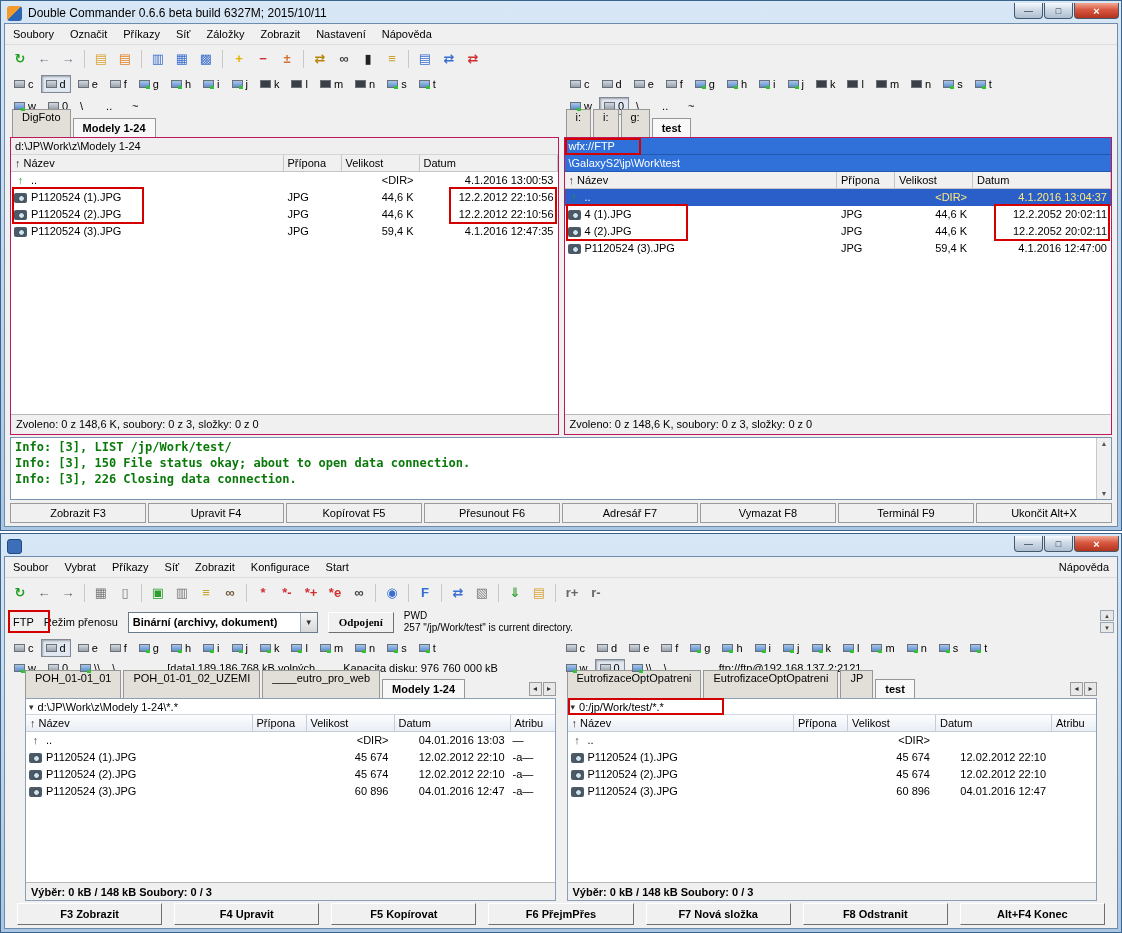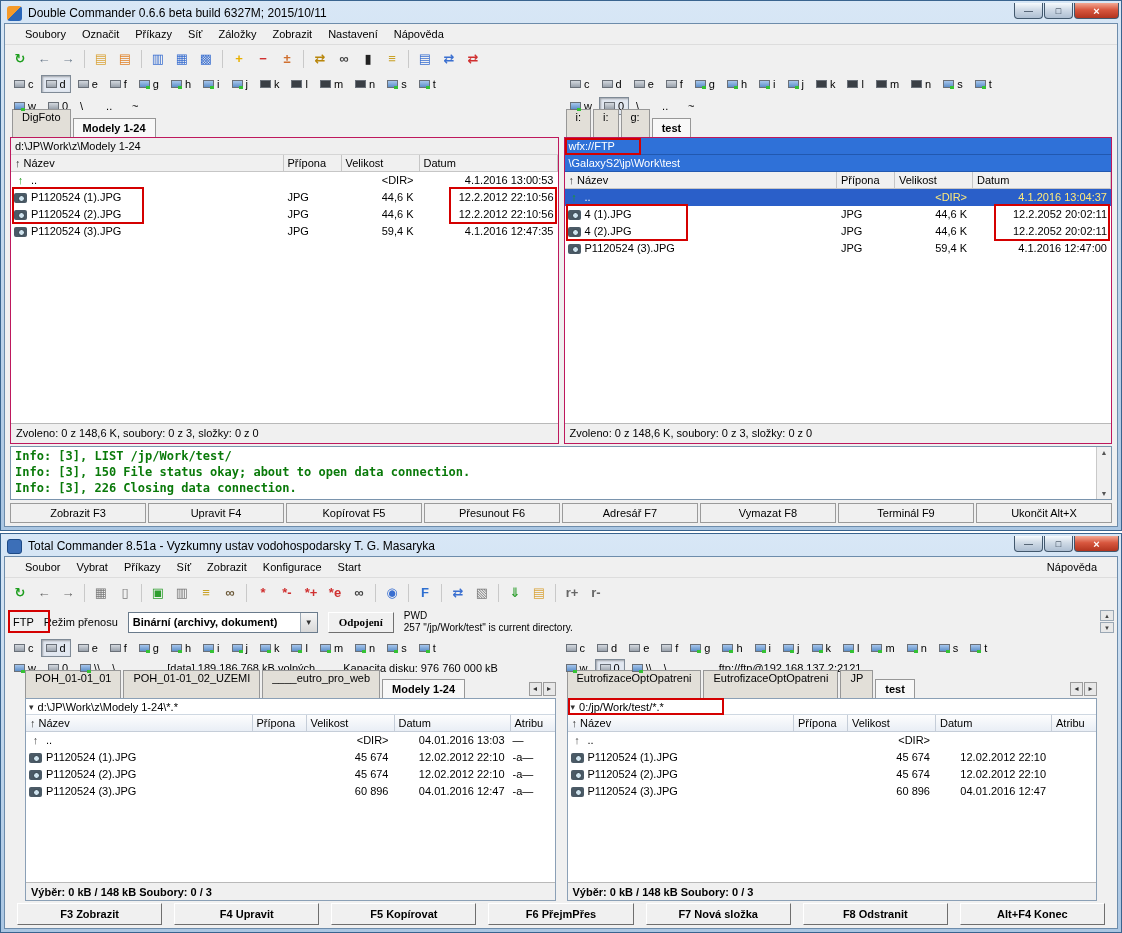--- a/index.html
+++ b/index.html
@@ -7,21 +7,21 @@
 .win{position:absolute;left:0;width:1122px;background:linear-gradient(#d8e7f6,#aac6e2);border:1px solid #39648f;display:flex;flex-direction:column}
 .titlebar{height:22px;display:flex;align-items:center;padding:2px 2px 0 6px;gap:6px;flex:none}
 .title{font-size:12px;white-space:nowrap;overflow:hidden}
 .appicon{width:15px;height:15px;border-radius:3px;flex:none}
 .dc-logo{background:linear-gradient(135deg,#f49a2a 50%,#2a66b8 50%)}
 .tc-logo{background:linear-gradient(#5f87c6,#2a5doc);background:#3c6fb8;border:1px solid #1d4a86}
 .winbtns{margin-left:auto;display:flex;align-self:flex-start}
 .wb{width:29px;height:16px;border:1px solid #42586d;border-top:none;background:linear-gradient(#f6fafd,#cfdae6 45%,#aebfd2);display:flex;align-items:center;justify-content:center;font-size:9px;color:#123;border-radius:0 0 4px 4px;margin-left:1px;cursor:default}
 .wb.close{width:45px;background:linear-gradient(#f3a893,#d8573f 45%,#b2341f);color:#fff;font-size:11px;font-weight:bold}
 .win-inner{flex:1;margin:0 3px 3px;background:#f0f0f0;border:1px solid #6d8cab;display:flex;flex-direction:column;overflow:hidden}
-.menubar{height:21px;display:flex;align-items:center;padding:0 12px;background:#f0f0f0;border-bottom:1px solid #ddd;flex:none}
+.menubar{height:21px;display:flex;align-items:center;padding:0 0;background:#f0f0f0;border-bottom:1px solid #ddd;flex:none}
 .mi{padding:0 8px;line-height:20px;white-space:nowrap}
 .toolbar{height:27px;display:flex;align-items:center;padding:0 4px;gap:2px;flex:none}
 .tbi{width:22px;height:22px;display:flex;align-items:center;justify-content:center;font-size:13px;font-weight:bold;border:1px solid transparent;border-radius:2px;background:transparent}
 .tsep{width:1px;height:18px;background:#c9c9c9;margin:0 3px}
 .drivebars{display:flex;flex:none}
 .dhalf{width:50%;padding:1px 4px}
 .drow{display:flex;gap:2px;height:22px;align-items:center}
 .db{height:18px;min-width:24px;padding:0 4px;display:flex;align-items:center;gap:3px;background:#f0f0f0;border:1px solid #f0f0f0;font-size:11px;font-family:inherit}
 .db.active{border:1px solid #7f8a96;background:#e2e8f1;box-shadow:inset 1px 1px 2px rgba(0,0,0,.3)}
 .di{width:11px;height:8px;flex:none;border:1px solid #6a7078;background:linear-gradient(#d3d8de,#99a1ab)}
@@ -46,21 +46,21 @@
 .fext{width:58px;flex:none;padding-left:4px}
 .fsize{width:78px;flex:none;text-align:right;padding-right:6px}
 .fdate{width:138px;flex:none;text-align:right;padding-right:4px;white-space:nowrap}
 .frow.sel{background:#2a5fc9;color:#fff}
 .frow.sel .fsize,.frow.sel .fdate{color:#ffe97a}
 .upi{font-weight:bold;color:#1e9e1e;width:13px;text-align:center;flex:none}
 .tc .upi{color:#4a4a4a}
 .cam{width:13px;height:10px;border-radius:2px;background:#4b5a66;position:relative;flex:none}
 .cam::after{content:"";position:absolute;left:4px;top:2px;width:5px;height:5px;border-radius:50%;background:#cfe3ee;border:1px solid #2c3a44}
 .pstatus{height:20px;border-top:1px solid #b9b9b9;background:#f0f0f0;padding:2px 5px;line-height:15px;white-space:nowrap;overflow:hidden;flex:none}
-.logwrap{height:54px;margin:2px 5px 1px;border:1px solid #7a94ad;background:#fff;display:flex;flex:none}
+.logwrap{height:63px;margin:2px 5px 1px;border:1px solid #7a94ad;background:#fff;display:flex;flex:none}
 .loglines{flex:1;font-family:"DejaVu Sans Mono","Liberation Mono",monospace;font-weight:bold;font-size:12px;line-height:16px;color:#0a7a0a;padding:1px 4px;overflow:hidden;white-space:nowrap}
 .vscroll{width:15px;background:#f0f0f0;border-left:1px solid #c9c9c9;display:flex;flex-direction:column;justify-content:space-between;align-items:center;font-size:7px;color:#555;padding:2px 0}
 .fkeys{display:flex;gap:2px;padding:2px 5px 3px;flex:none}
 .fkeys .fk{flex:1;border:1px solid #9b9b9b;background:#f0f0f0;text-align:center;line-height:18px;height:20px;font-family:inherit;font-size:11px;white-space:nowrap;overflow:hidden}
 .ftpbar{height:30px;display:flex;align-items:center;gap:10px;padding:2px 8px;position:relative;flex:none}
 .combo{width:190px;height:21px;border:1px solid #6a7b8c;background:#fff;display:flex;align-items:center;font-weight:bold}
 .combo-text{flex:1;padding:0 4px;white-space:nowrap;overflow:hidden}
 .combo-arrow{width:17px;height:100%;background:linear-gradient(#f6f6f6,#d8d8d8);border-left:1px solid #9aa7b4;display:flex;align-items:center;justify-content:center;font-size:8px;color:#333}
 .btn3d{height:21px;padding:0 10px;background:#f0f0f0;border:1px solid;border-color:#fff #6f6f6f #6f6f6f #fff;font-weight:bold;font-family:Liberation Serif, serif;font-size:11px}
 .pwd{font-size:10px;line-height:12px;white-space:nowrap}
@@ -447,21 +447,20 @@
       <button class="fk">Vymazat F8</button>
       <button class="fk">Terminál F9</button>
       <button class="fk">Ukončit Alt+X</button>
     </div>
   </div>
 </div>
 
 <div class="win tc">
   <div class="titlebar">
     <span class="appicon tc-logo"></span>
-    <span class="title">Total Commander 8.51a - Vyzkumny ustav vodohospodarsky T. G. Masaryka</span>
     <div class="winbtns">
       <div class="wb">—</div>
       <div class="wb">□</div>
       <div class="wb close">×</div>
     </div>
   </div>
   <div class="win-inner">
     <div class="menubar">
       <span class="mi">Soubor</span>
       <span class="mi">Vybrat</span>

